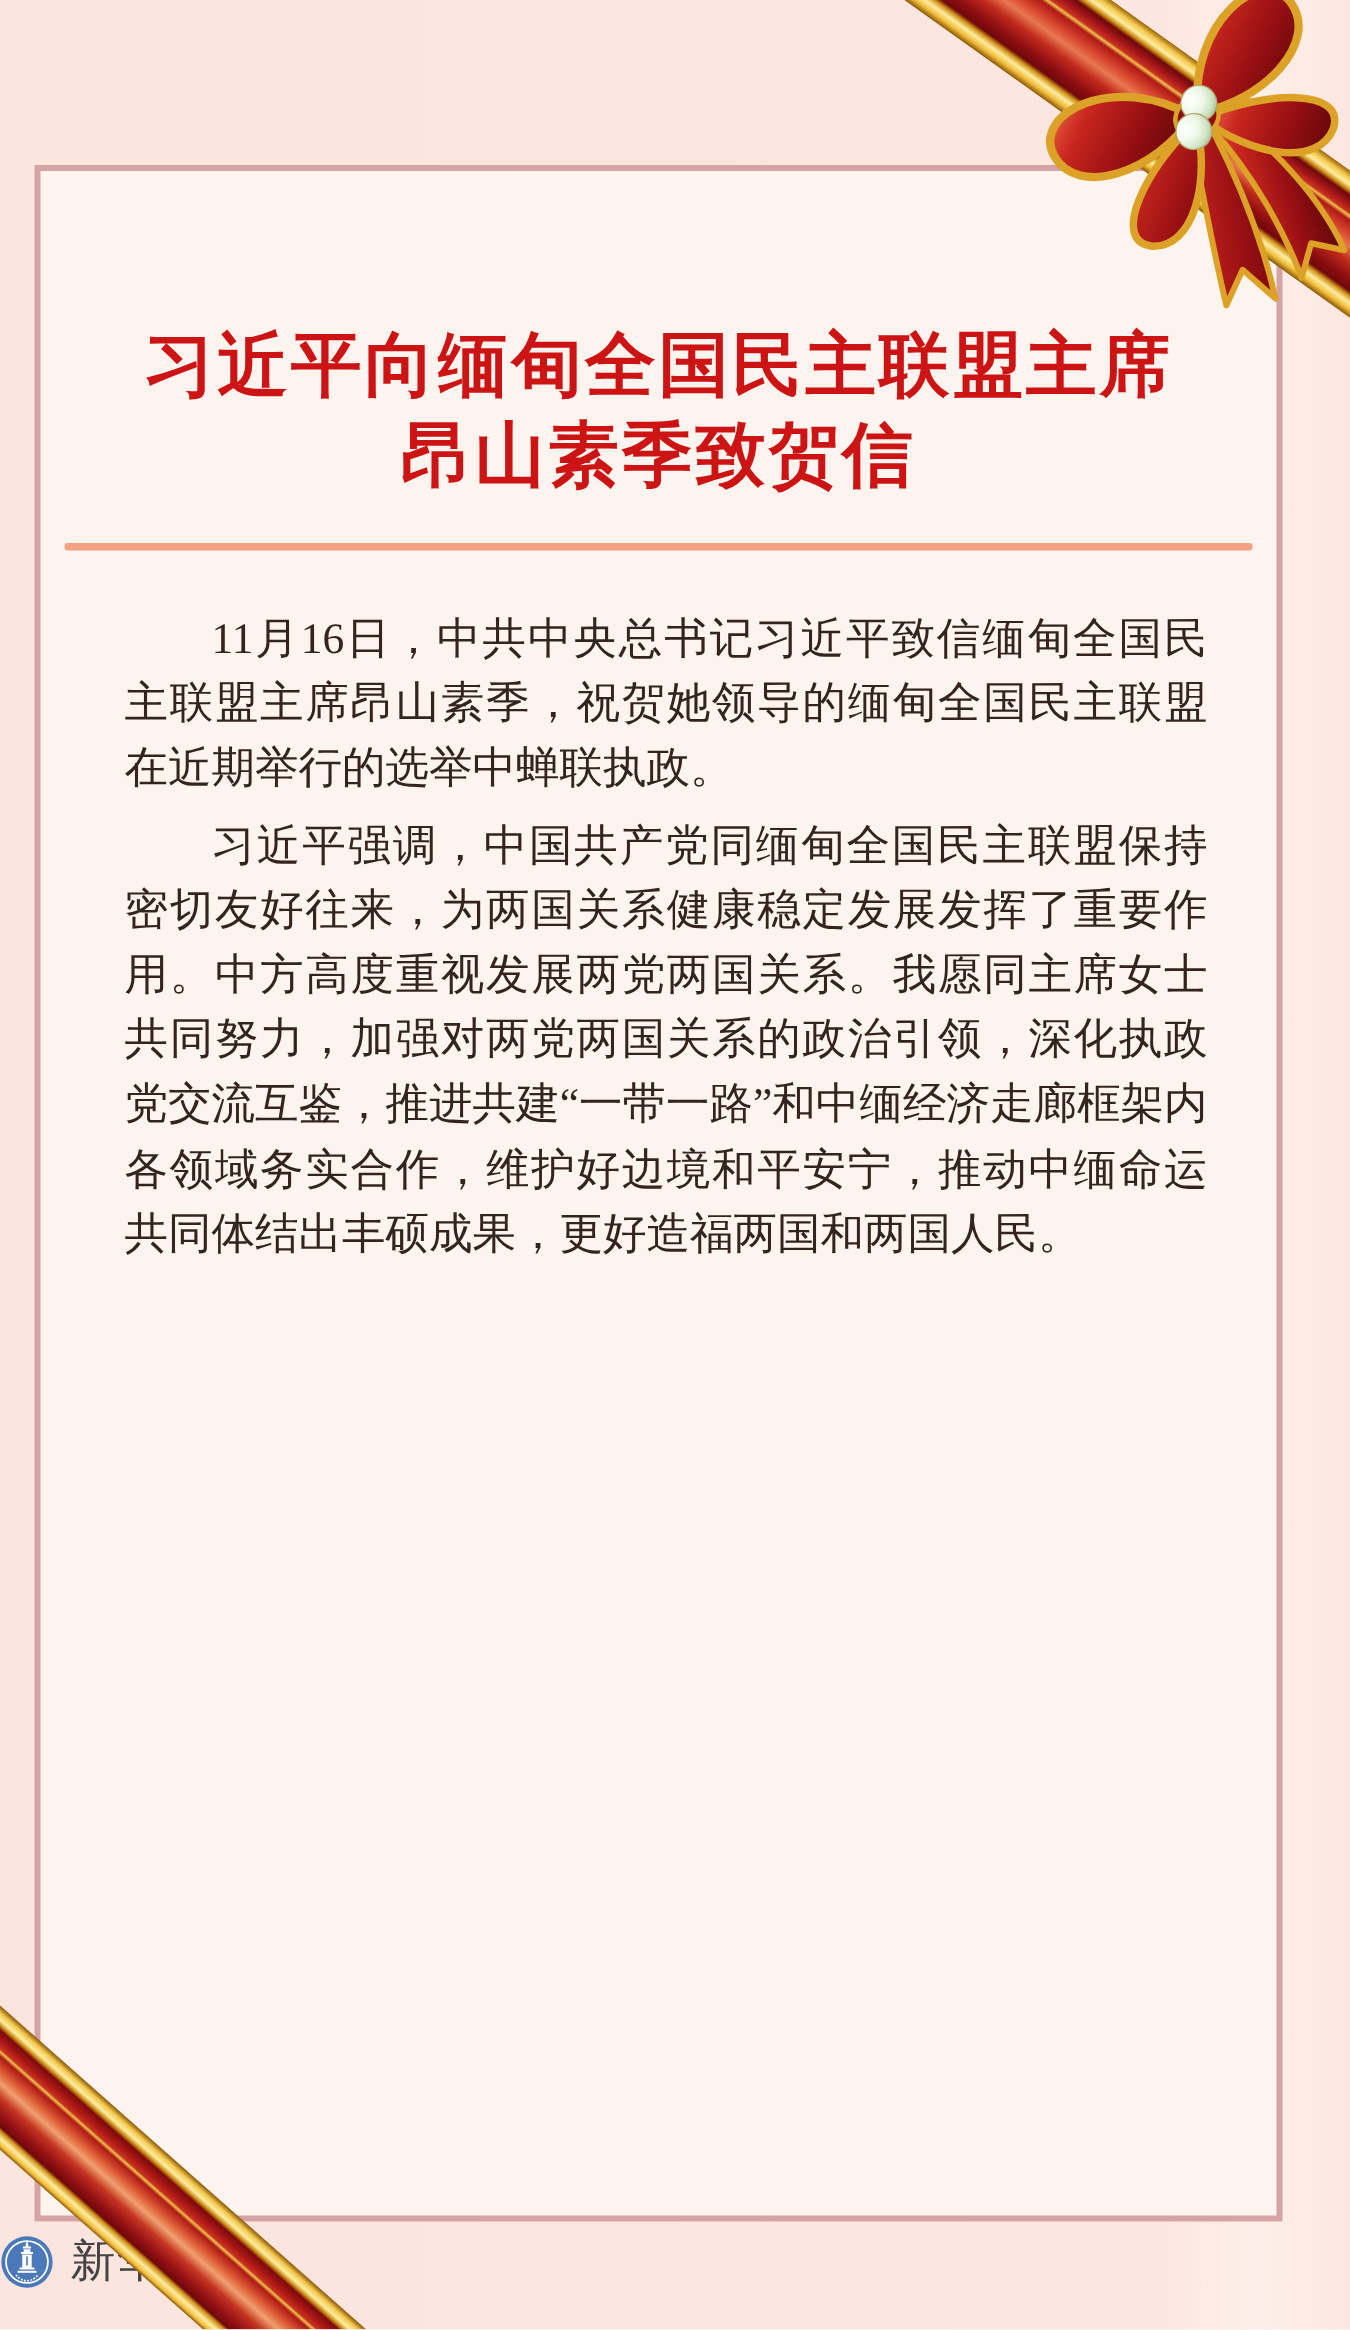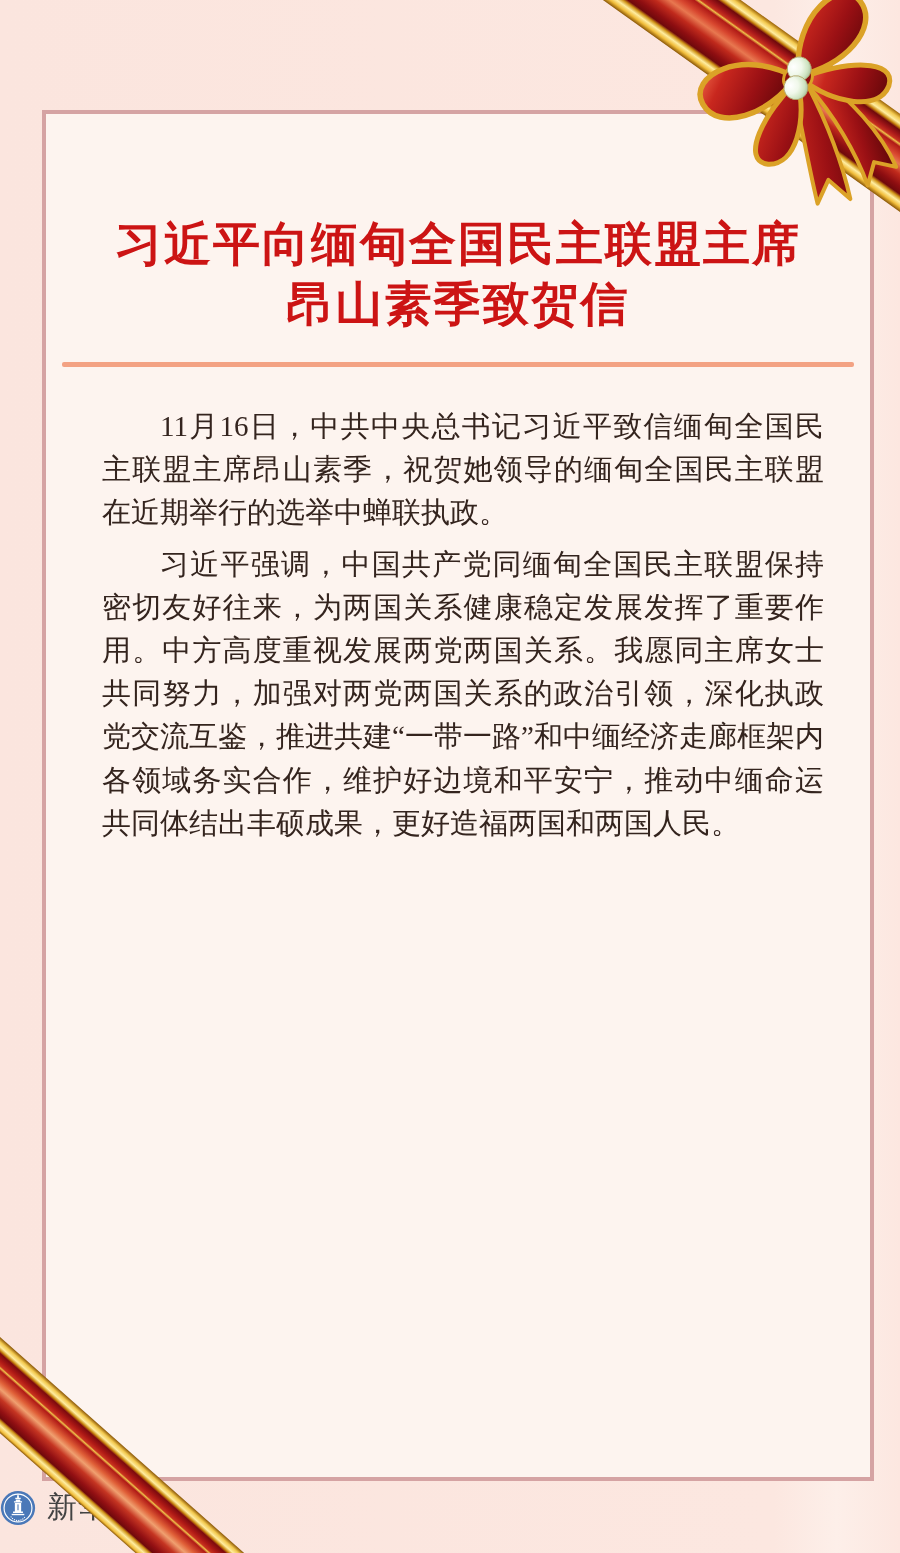--- a/index.html
+++ b/index.html
@@ -2,21 +2,21 @@
 <html style="--title-red: #cc1414; --body-text: #34241e; --page-bg: #fce7e0; --panel-bg: #fdf4ef; --panel-border: #d5a3a3; --divider: #f3a283; --ribbon-red: #b01a16; --ribbon-gold: #eec04a; --pearl-green: #cfe4c2; --logo-blue: #4a78b8; --credit-text: #434343;"><head>
 <meta charset="utf-8">
 <style>
   html,body{margin:0;padding:0;}
   .page{
     position:relative;width:900px;height:1553px;overflow:hidden;
     background:linear-gradient(90deg,#fbe5de 0%,#fce7e0 86%,#fdefe9 93%,#fce7e0 100%);
     font-family:"Liberation Serif","DejaVu Serif",serif;
   }
   .panel{
-    position:absolute;left:42px;top:110px;width:832px;height:1371px;
+    position:absolute;left:23px;top:110px;width:832px;height:1371px;
     box-sizing:border-box;background:var(--panel-bg,#fdf4ef);
     border:4px solid var(--panel-border,#d5a3a3);z-index:1;
   }
   .title{
     margin:100px 18px 0;text-align:center;font-size:47px;line-height:60px;
     font-weight:bold;color:var(--title-red,#cc1414);letter-spacing:2px;
   }
   .title span{display:block;}
   .divider{
     width:792px;height:5px;margin:28px auto 0;

